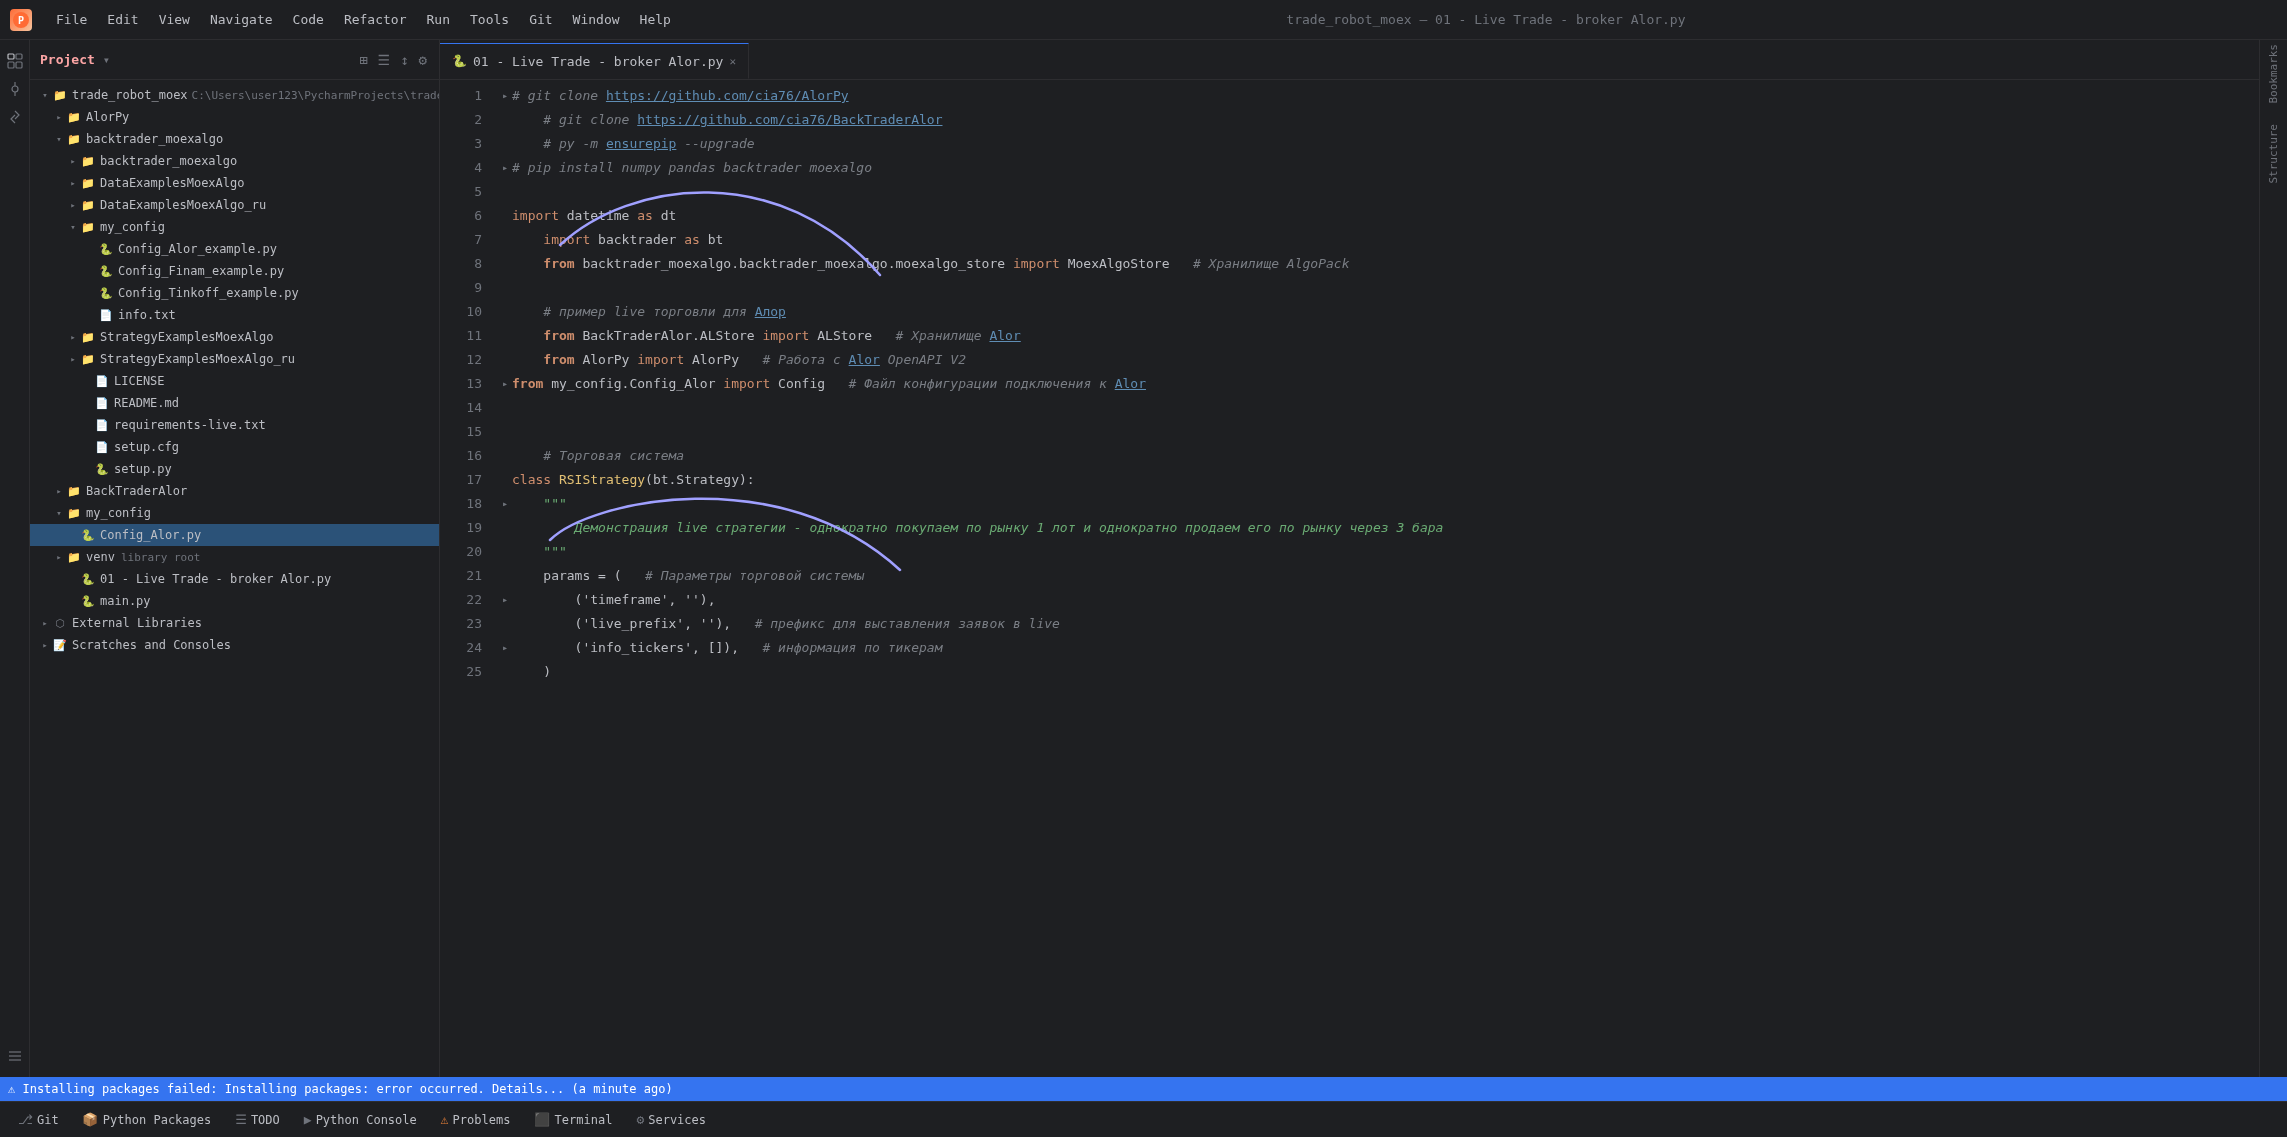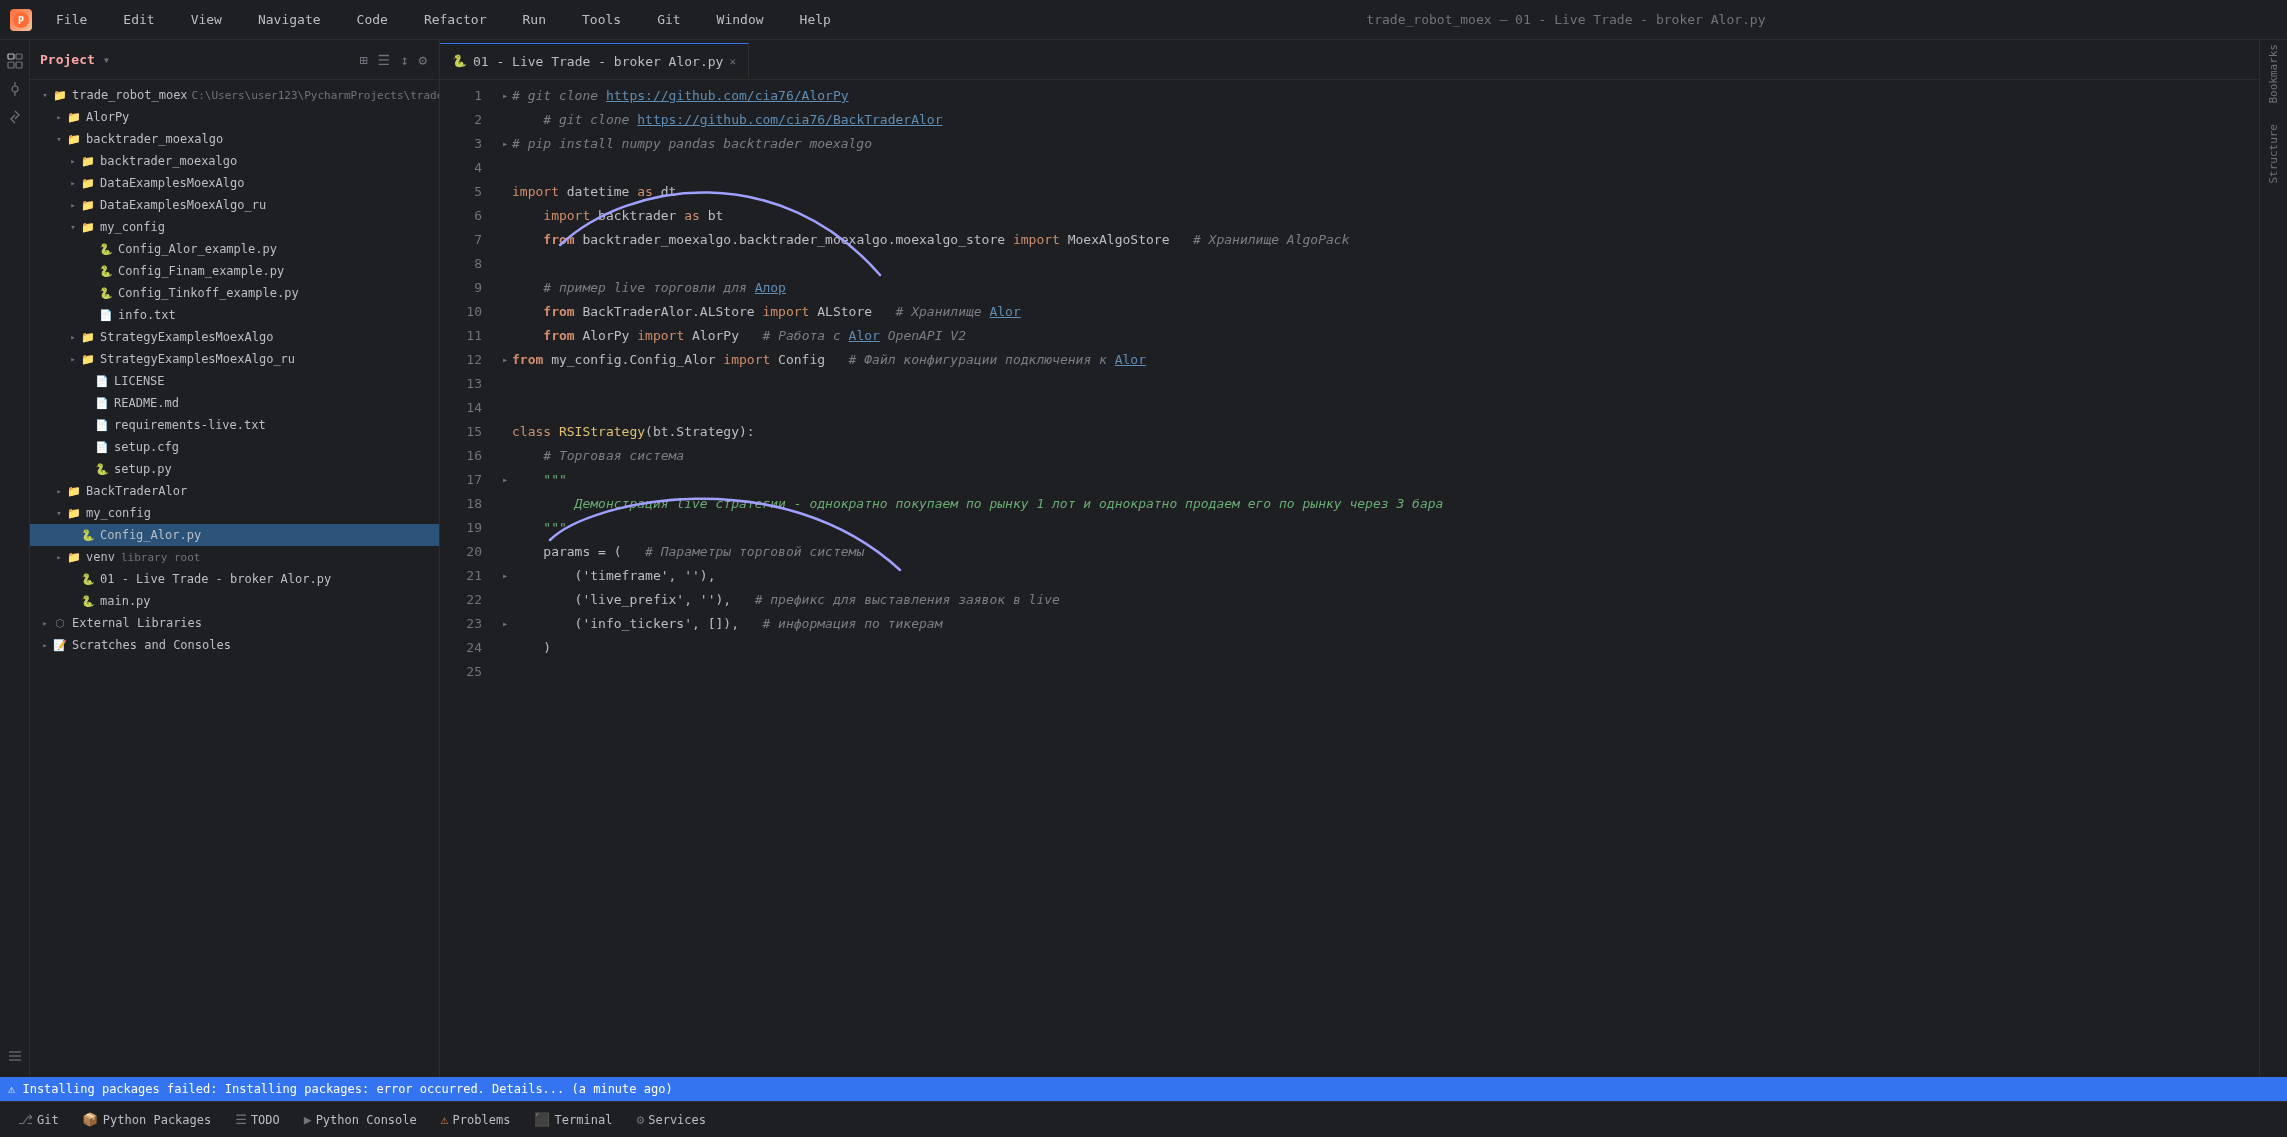--- a/index.html
+++ b/index.html
@@ -27,21 +27,21 @@
       flex-shrink: 0;
     }
     .titlebar-logo {
       width: 22px; height: 22px;
       background: linear-gradient(135deg, #ff6b35, #f7c59f);
       border-radius: 4px;
       display: flex; align-items: center; justify-content: center;
       color: white; font-size: 10px; font-weight: bold;
     }
     .menu-bar {
-      display: flex; gap: 20px; align-items: flex-start;
+      display: flex; gap: 4px; align-items: flex-start;
     }
     .menu-item {
       padding: 3px 8px;
       color: #bcbec4;
       cursor: pointer;
       border-radius: 3px;
       font-size: 13px;
     }
     .titlebar-title {
       margin-left: auto;
@@ -626,20 +626,24 @@
         <div class="code-line">
           <span class="fold-gutter">▸</span>
           <span class="c-comment"># git clone </span><span class="c-url">https://github.com/cia76/AlorPy</span>
         </div>
 
         <div class="code-line">
           <span class="fold-gutter"></span>
           <span class="c-comment">    # git clone </span><span class="c-url">https://github.com/cia76/BackTraderAlor</span>
         </div>
 
+        <div class="code-line">
+          <span class="fold-gutter"></span>
+          <span class="c-comment">    # py -m </span><span class="c-url">ensurepip</span><span class="c-comment"> --upgrade</span>
+        </div>
 
         <div class="code-line">
           <span class="fold-gutter">▸</span>
           <span class="c-comment"># pip install numpy pandas backtrader moexalgo</span>
         </div>
 
         <div class="code-line">
           <span class="fold-gutter"></span>
         </div>
 
@@ -685,26 +689,26 @@
         <div class="code-line">
           <span class="fold-gutter"></span>
         </div>
 
         <div class="code-line">
           <span class="fold-gutter"></span>
         </div>
 
         <div class="code-line">
           <span class="fold-gutter"></span>
+          <span class="c-comment">    # Торговая система</span>
+        </div>
+
+        <div class="code-line">
+          <span class="fold-gutter"></span>
           <span class="c-keyword">class</span><span class="c-normal"> </span><span class="c-class">RSIStrategy</span><span class="c-normal">(bt.Strategy):</span>
-        </div>
-
-        <div class="code-line">
-          <span class="fold-gutter"></span>
-          <span class="c-comment">    # Торговая система</span>
         </div>
 
         <div class="code-line">
           <span class="fold-gutter">▸</span>
           <span class="c-string">    """</span>
         </div>
 
         <div class="code-line">
           <span class="fold-gutter"></span>
           <span class="c-green-italic">        Демонстрация live стратегии - однократно покупаем по рынку 1 лот и однократно продаем его по рынку через 3 бара</span>

